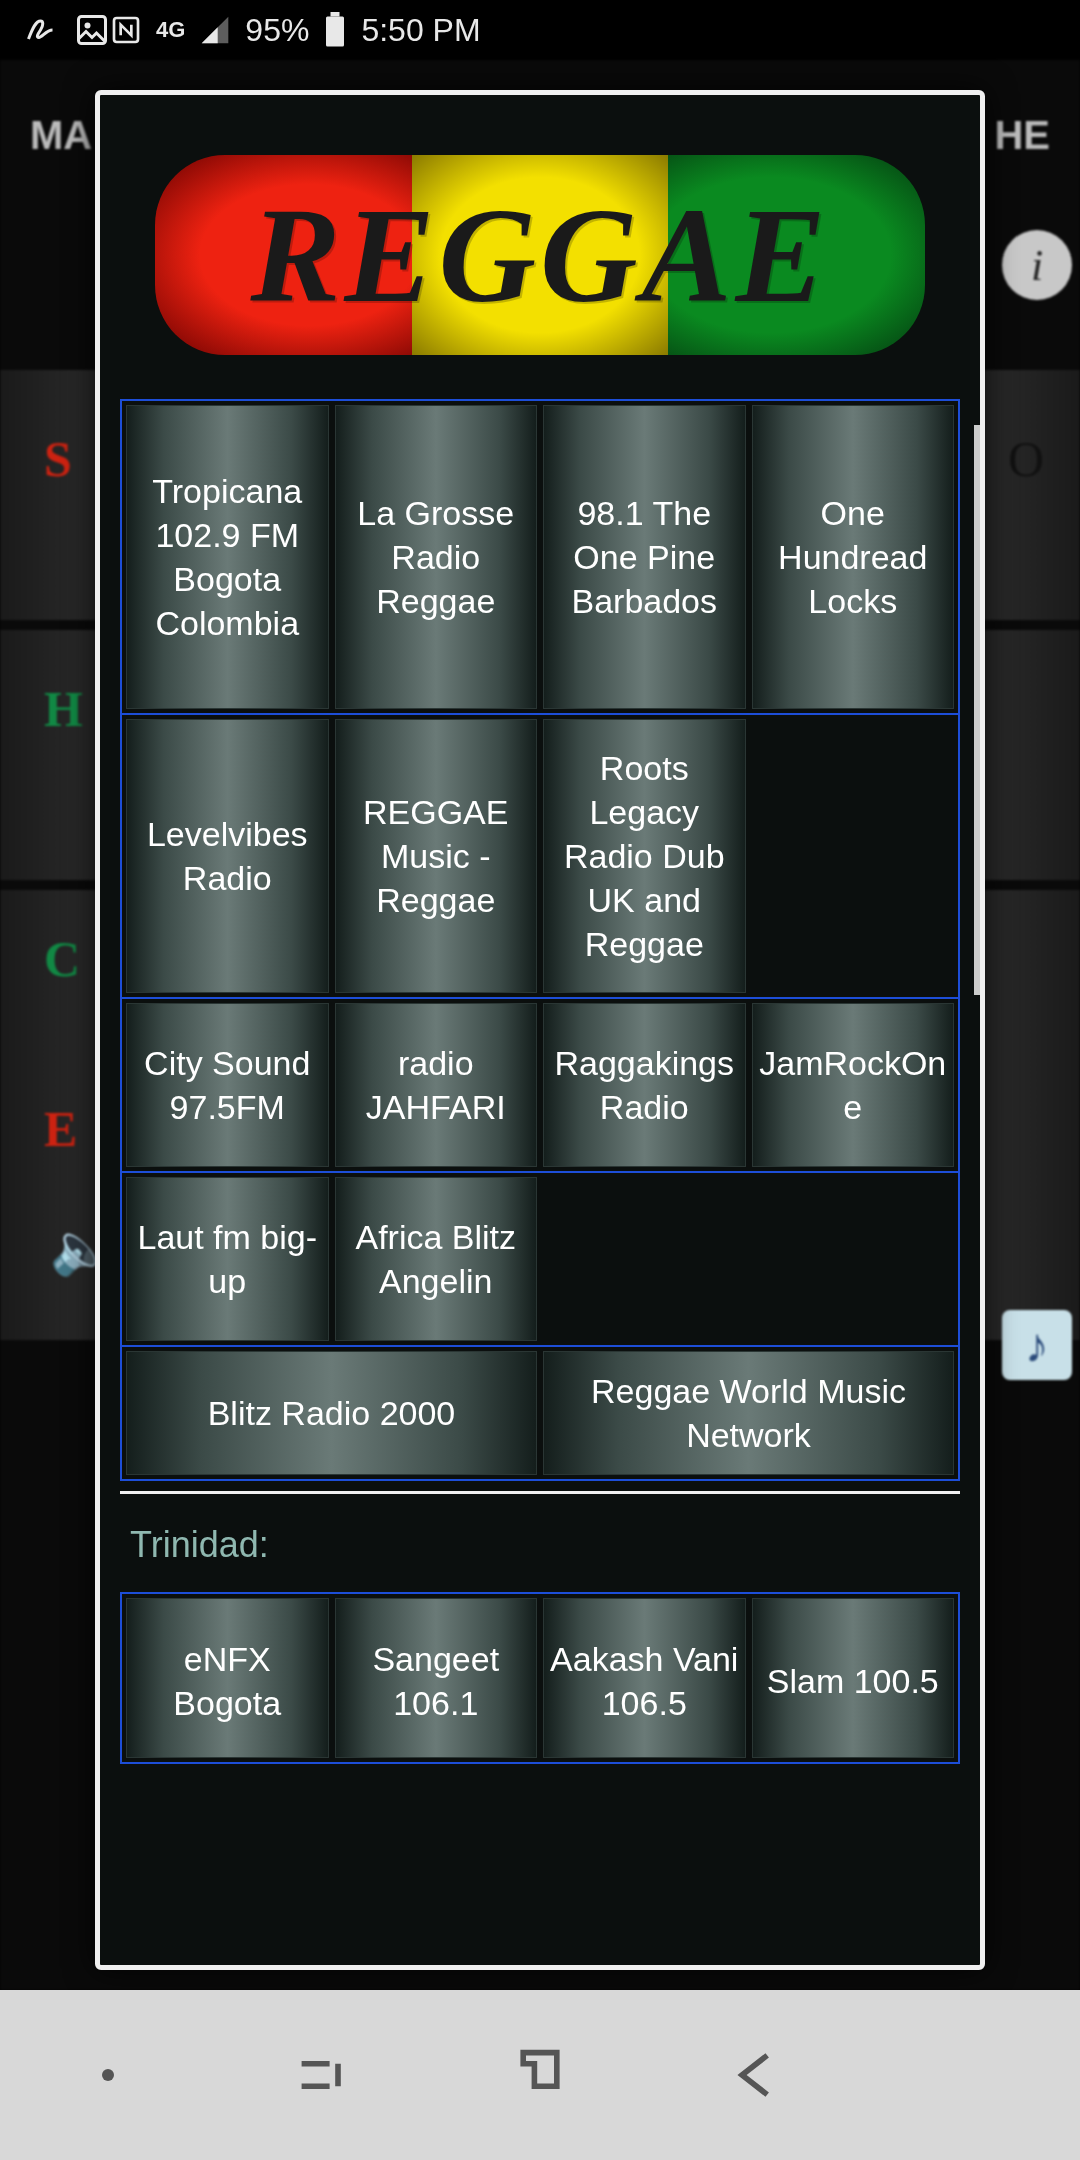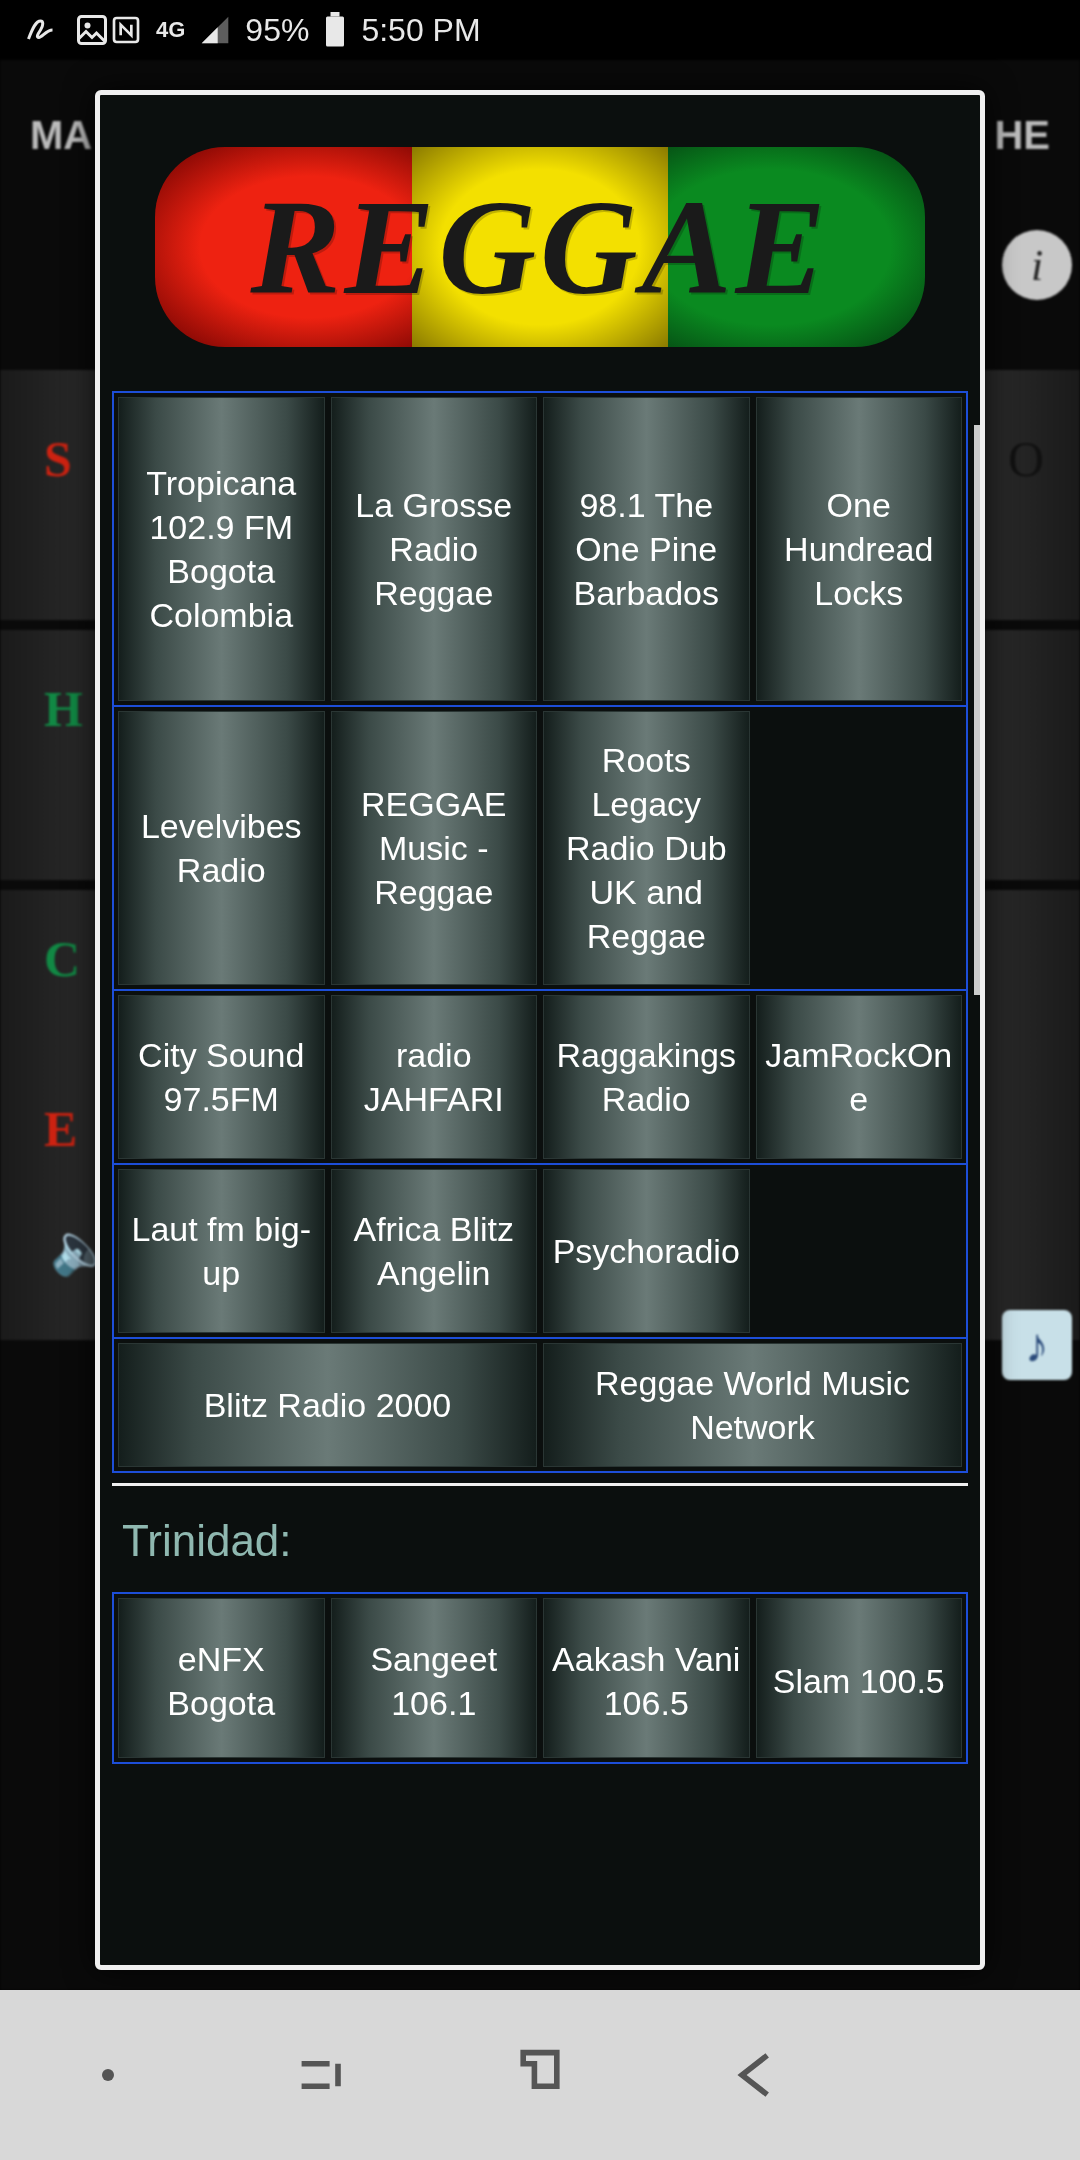--- a/index.html
+++ b/index.html
@@ -11,40 +11,40 @@
   
   .background{position:absolute;inset:60px 0 170px 0;background:#0a0a0a;filter:blur(1px);}
   .bg-tabrow{position:absolute;top:40px;left:0;right:0;height:70px;display:flex;justify-content:space-between;align-items:center;color:#bbb;font-size:40px;font-weight:600;padding:0 30px}
   .bg-info{position:absolute;top:170px;right:8px;width:70px;height:70px;border-radius:50%;background:#c8c8c8;display:flex;align-items:center;justify-content:center;font-style:italic;font-family:serif;font-size:44px;color:#222}
   .bg-music{position:absolute;top:1250px;right:8px;width:70px;height:70px;border-radius:8px;background:#c8e0e8;display:flex;align-items:center;justify-content:center;font-size:48px;color:#2a4a7a}
   .bg-strip{position:absolute;left:0;right:0;height:250px;background:linear-gradient(90deg,#1a1a1a 0%, #777 50%, #1a1a1a 100%)}
   .bg-label{position:absolute;left:44px;font-size:50px;font-family:Georgia,serif;font-weight:700}
   .bg-sound{position:absolute;top:1160px;left:50px;color:#bbb;font-size:50px}
   
   .dialog{position:absolute;left:95px;top:90px;width:880px;height:1870px;background:#0b0f0e;border:5px solid #f0f0f0;border-radius:6px;overflow:hidden;box-shadow:0 0 30px rgba(0,0,0,.8)}
-  .dialog-inner{padding:12px;height:100%;overflow:hidden}
+  .dialog-inner{padding:20px;height:100%;overflow:hidden}
   
   .banner{margin:40px auto 44px;width:770px;height:200px;position:relative;border-radius:70px;overflow:hidden;filter:blur(.5px)}
   .banner-bg{position:absolute;inset:0;display:flex}
   .banner-bg div{flex:1}
   .banner-red{background:radial-gradient(ellipse at 60% 50%, #e21 50%, #600 100%)}
   .banner-ylw{background:radial-gradient(ellipse at 50% 50%, #f3e000 55%, #8a7a00 100%)}
   .banner-grn{background:radial-gradient(ellipse at 40% 50%, #0a8a20 55%, #043a10 100%)}
   .banner-txt{position:absolute;inset:0;display:flex;align-items:center;justify-content:center;font-family:"Comic Sans MS","Brush Script MT",cursive;font-size:135px;font-weight:900;letter-spacing:4px;color:#1a1a1a;font-style:italic;text-shadow:2px 2px 0 rgba(0,0,0,.2)}
   
   .station-grid{display:grid;gap:6px;padding:4px;border:2px solid #1d4ed8}
   .grid-4{grid-template-columns:repeat(4,1fr)}
   .station{background:linear-gradient(90deg,#141e1c 0%,#3b4a47 18%, #6a7a77 50%, #3b4a47 82%, #141e1c 100%);display:flex;align-items:center;justify-content:center;text-align:center;color:#fff;font-size:34px;line-height:1.3;padding:16px 6px;word-break:break-word;border:1px solid #2a3634}
   .row0 .station{min-height:270px}
   .row1 .station{min-height:240px}
   .row2 .station{min-height:130px}
   .row3 .station{min-height:130px}
   .row4 .station{min-height:90px}
   .hr{height:3px;background:#f0f0f0;margin:10px 0 22px}
-  .section-label{color:#8fb8b0;font-size:44px;padding:8px 10px 26px}
+  .section-label{color:#8fb8b0;font-size:36px;padding:8px 10px 26px}
   .grid-trinidad .station{min-height:120px;padding-top:22px}
   .grid-trinidad{margin-bottom:-60px}
   .scroll-ind{position:absolute;right:-4px;top:330px;width:10px;height:570px;background:#ccc;border-radius:0 5px 5px 0}
   
   .navbar{position:absolute;bottom:0;left:0;right:0;height:170px;background:#d8d8d8;display:flex;align-items:center;justify-content:space-around}
   .nav-dot{width:12px;height:12px;border-radius:50%;background:#555}
   .nav-btn{width:60px;height:60px;display:flex;align-items:center;justify-content:center}
   .nav-btn svg{width:56px;height:56px;stroke:#555;fill:none;stroke-width:4}
 </style>
 </head>
@@ -127,21 +127,20 @@
       </div>
       <div class="station-grid grid-4 row2" style="border-top:none">
         <div class="station">City Sound 97.5FM</div>
         <div class="station">radio JAHFARI</div>
         <div class="station">Raggakings Radio</div>
         <div class="station">JamRockOne</div>
       </div>
       <div class="station-grid grid-4 row3" style="border-top:none">
         <div class="station">Laut fm big-up</div>
         <div class="station">Africa Blitz Angelin</div>
-        <div class="station">Psychoradio</div>
       </div>
       <div class="station-grid row4" style="border-top:none;grid-template-columns:1fr 1fr">
         <div class="station">Blitz Radio 2000</div>
         <div class="station">Reggae World Music Network</div>
       </div>
 
       <div class="hr"></div>
 
       <div class="section-label">Trinidad:</div>
 

